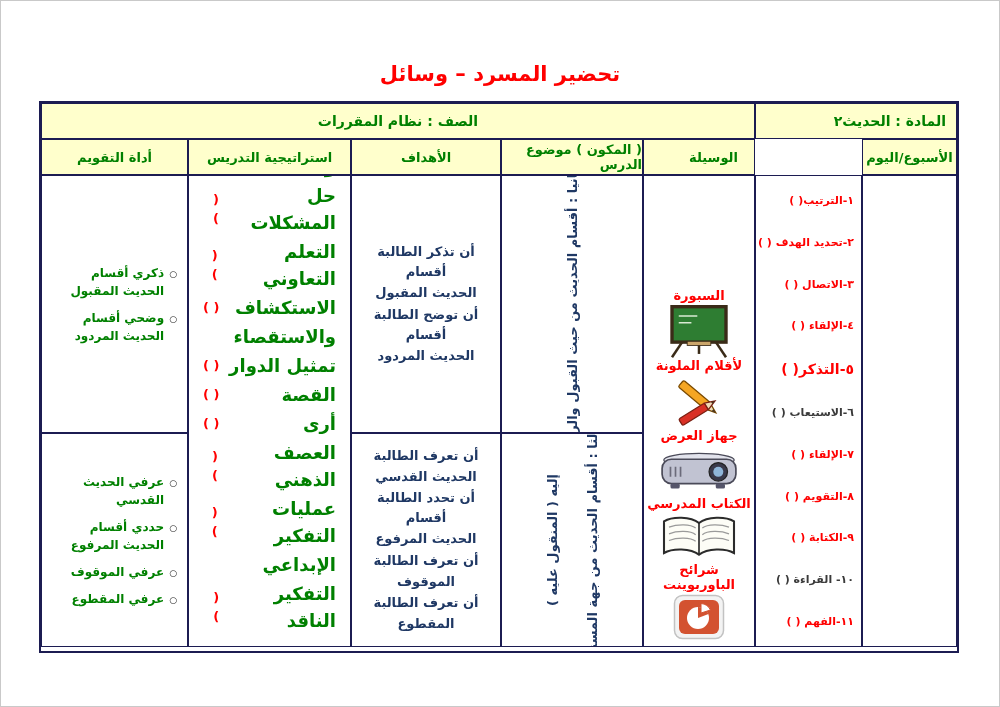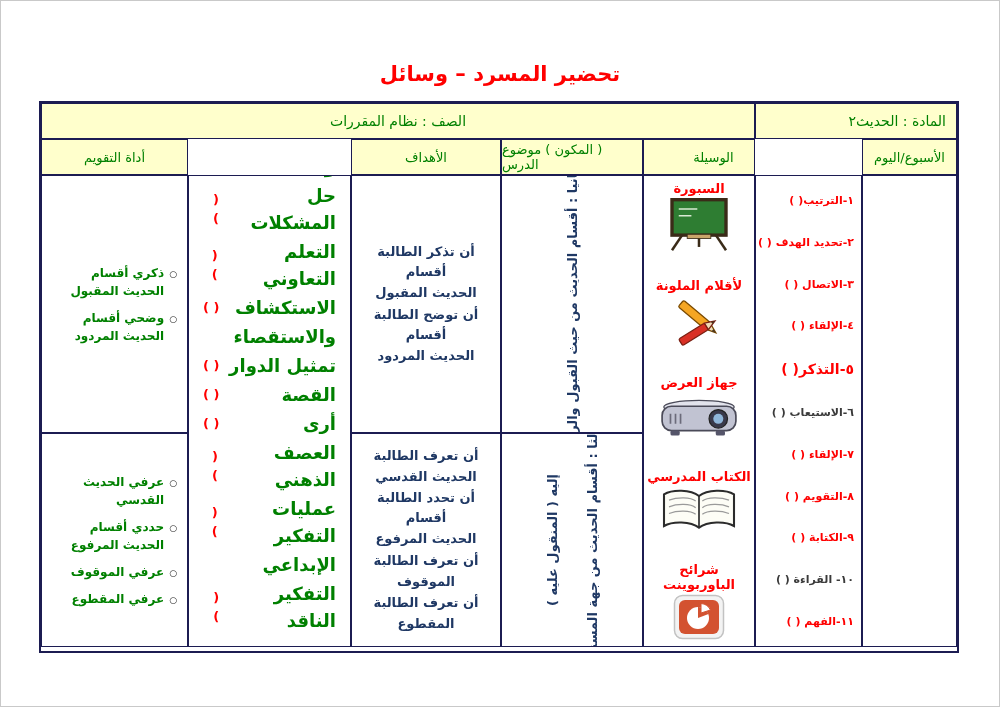--- a/index.html
+++ b/index.html
@@ -3,31 +3,31 @@
 <meta charset="utf-8">
 <style>
   html,body{margin:0;padding:0;background:#fff;}
   body{width:1000px;height:707px;position:relative;font-family:"DejaVu Sans",sans-serif;direction:rtl;overflow:hidden;}
   .page{position:absolute;inset:0;border:1px solid #c9c9c9;box-sizing:border-box;background:#fff;}
   .title{position:absolute;top:54px;left:0;right:0;margin:7px;text-align:center;font-size:21px;font-weight:bold;color:var(--title-red,#f00);}
   .grid{position:absolute;top:100px;right:40px;width:920px;height:552px;box-sizing:border-box;border:2px solid var(--border-navy,#1c1c52);
         display:grid;grid-template-columns:95px 107px 112px 142px 150px 163px 147px;grid-template-rows:36px 36px 258px 214px;background:#fff;}
   .cell{border:1px solid var(--border-navy,#1c1c52);box-sizing:border-box;overflow:hidden;background:#fff;}
   .hdr{background:var(--header-bg,#ffffcc);display:flex;align-items:center;justify-content:center;
-       color:var(--text-green,#008000);font-weight:normal;font-size:13px;text-align:left;}
+       color:var(--text-green,#008000);font-weight:bold;font-size:13px;text-align:right;}
   .c-subject{grid-column:1 / span 2;grid-row:1;justify-content:flex-start;padding-right:10px;font-size:14px;}
   .c-class{grid-column:3 / span 5;grid-row:1;font-size:14px;}
   .ch1{grid-column:1;grid-row:2;} .ch2{grid-column:2;grid-row:2;} .ch3{grid-column:3;grid-row:2;padding-left:29px;}
   .ch4{grid-column:4;grid-row:2;} .ch5{grid-column:5;grid-row:2;} .ch6{grid-column:6;grid-row:2;} .ch7{grid-column:7;grid-row:2;}
   .b-week{grid-column:1;grid-row:3 / span 2;}
   .b-skill{grid-column:2;grid-row:3 / span 2;display:flex;flex-direction:column;justify-content:space-between;padding:18px 7px;}
   .skill-item{color:var(--text-red,#f00);font-weight:bold;font-size:11px;white-space:nowrap;}
   .skill-item.dark{color:#3a3a3a;}
   .skill-item.large{font-size:14px;}
-  .b-means{grid-column:3;grid-row:3 / span 2;display:flex;flex-direction:column;justify-content:space-between;align-items:center;padding:6px 2px;}
+  .b-means{grid-column:3;grid-row:3 / span 2;display:flex;flex-direction:column;justify-content:flex-end;align-items:center;padding:6px 2px;}
   .means-item{display:flex;flex-direction:column;align-items:center;gap:1px;}
   .means-label{color:var(--text-red,#f00);font-weight:bold;font-size:13px;text-align:center;line-height:1.15;}
   .topic-cell{display:flex;align-items:stretch;justify-content:center;gap:14px;padding:4px 0;}
   .b-topic-top{grid-column:4;grid-row:3;} .b-topic-bottom{grid-column:4;grid-row:4;}
   .vline{position:relative;width:26px;height:100%;}
   .vline > span{position:absolute;top:50%;left:50%;transform:translate(-50%,-50%) rotate(-90deg);
         white-space:nowrap;color:var(--text-navy,#1f3864);font-weight:bold;font-size:13px;}
   .obj-cell{display:flex;flex-direction:column;justify-content:center;padding:6px 12px;gap:1px;}
   .b-obj-top{grid-column:5;grid-row:3;} .b-obj-bottom{grid-column:5;grid-row:4;}
   .obj-line{color:var(--text-navy,#1f3864);font-weight:bold;font-size:13px;line-height:1.55;text-align:center;}
@@ -49,20 +49,21 @@
 
   <div class="grid">
 
     <div class="cell hdr c-subject">المادة : الحديث٢</div>
     <div class="cell hdr c-class">الصف : نظام المقررات</div>
 
     <div class="cell hdr ch1">الأسبوع/اليوم</div>
     <div class="cell hdr ch3">الوسيلة</div>
     <div class="cell hdr ch4">( المكون ) موضوع الدرس</div>
     <div class="cell hdr ch5">الأهداف</div>
+    <div class="cell hdr ch6">استراتيجية التدريس</div>
     <div class="cell hdr ch7">أداة التقويم</div>
 
     <div class="cell b-week"></div>
 
     <div class="cell b-skill">
       <div class="skill-item">١-الترتيب(  )</div>
       <div class="skill-item">٢-تحديد الهدف (  )</div>
       <div class="skill-item">٣-الاتصال (  )</div>
       <div class="skill-item">٤-الإلقاء (  )</div>
       <div class="skill-item large">٥-التذكر(  )</div>

